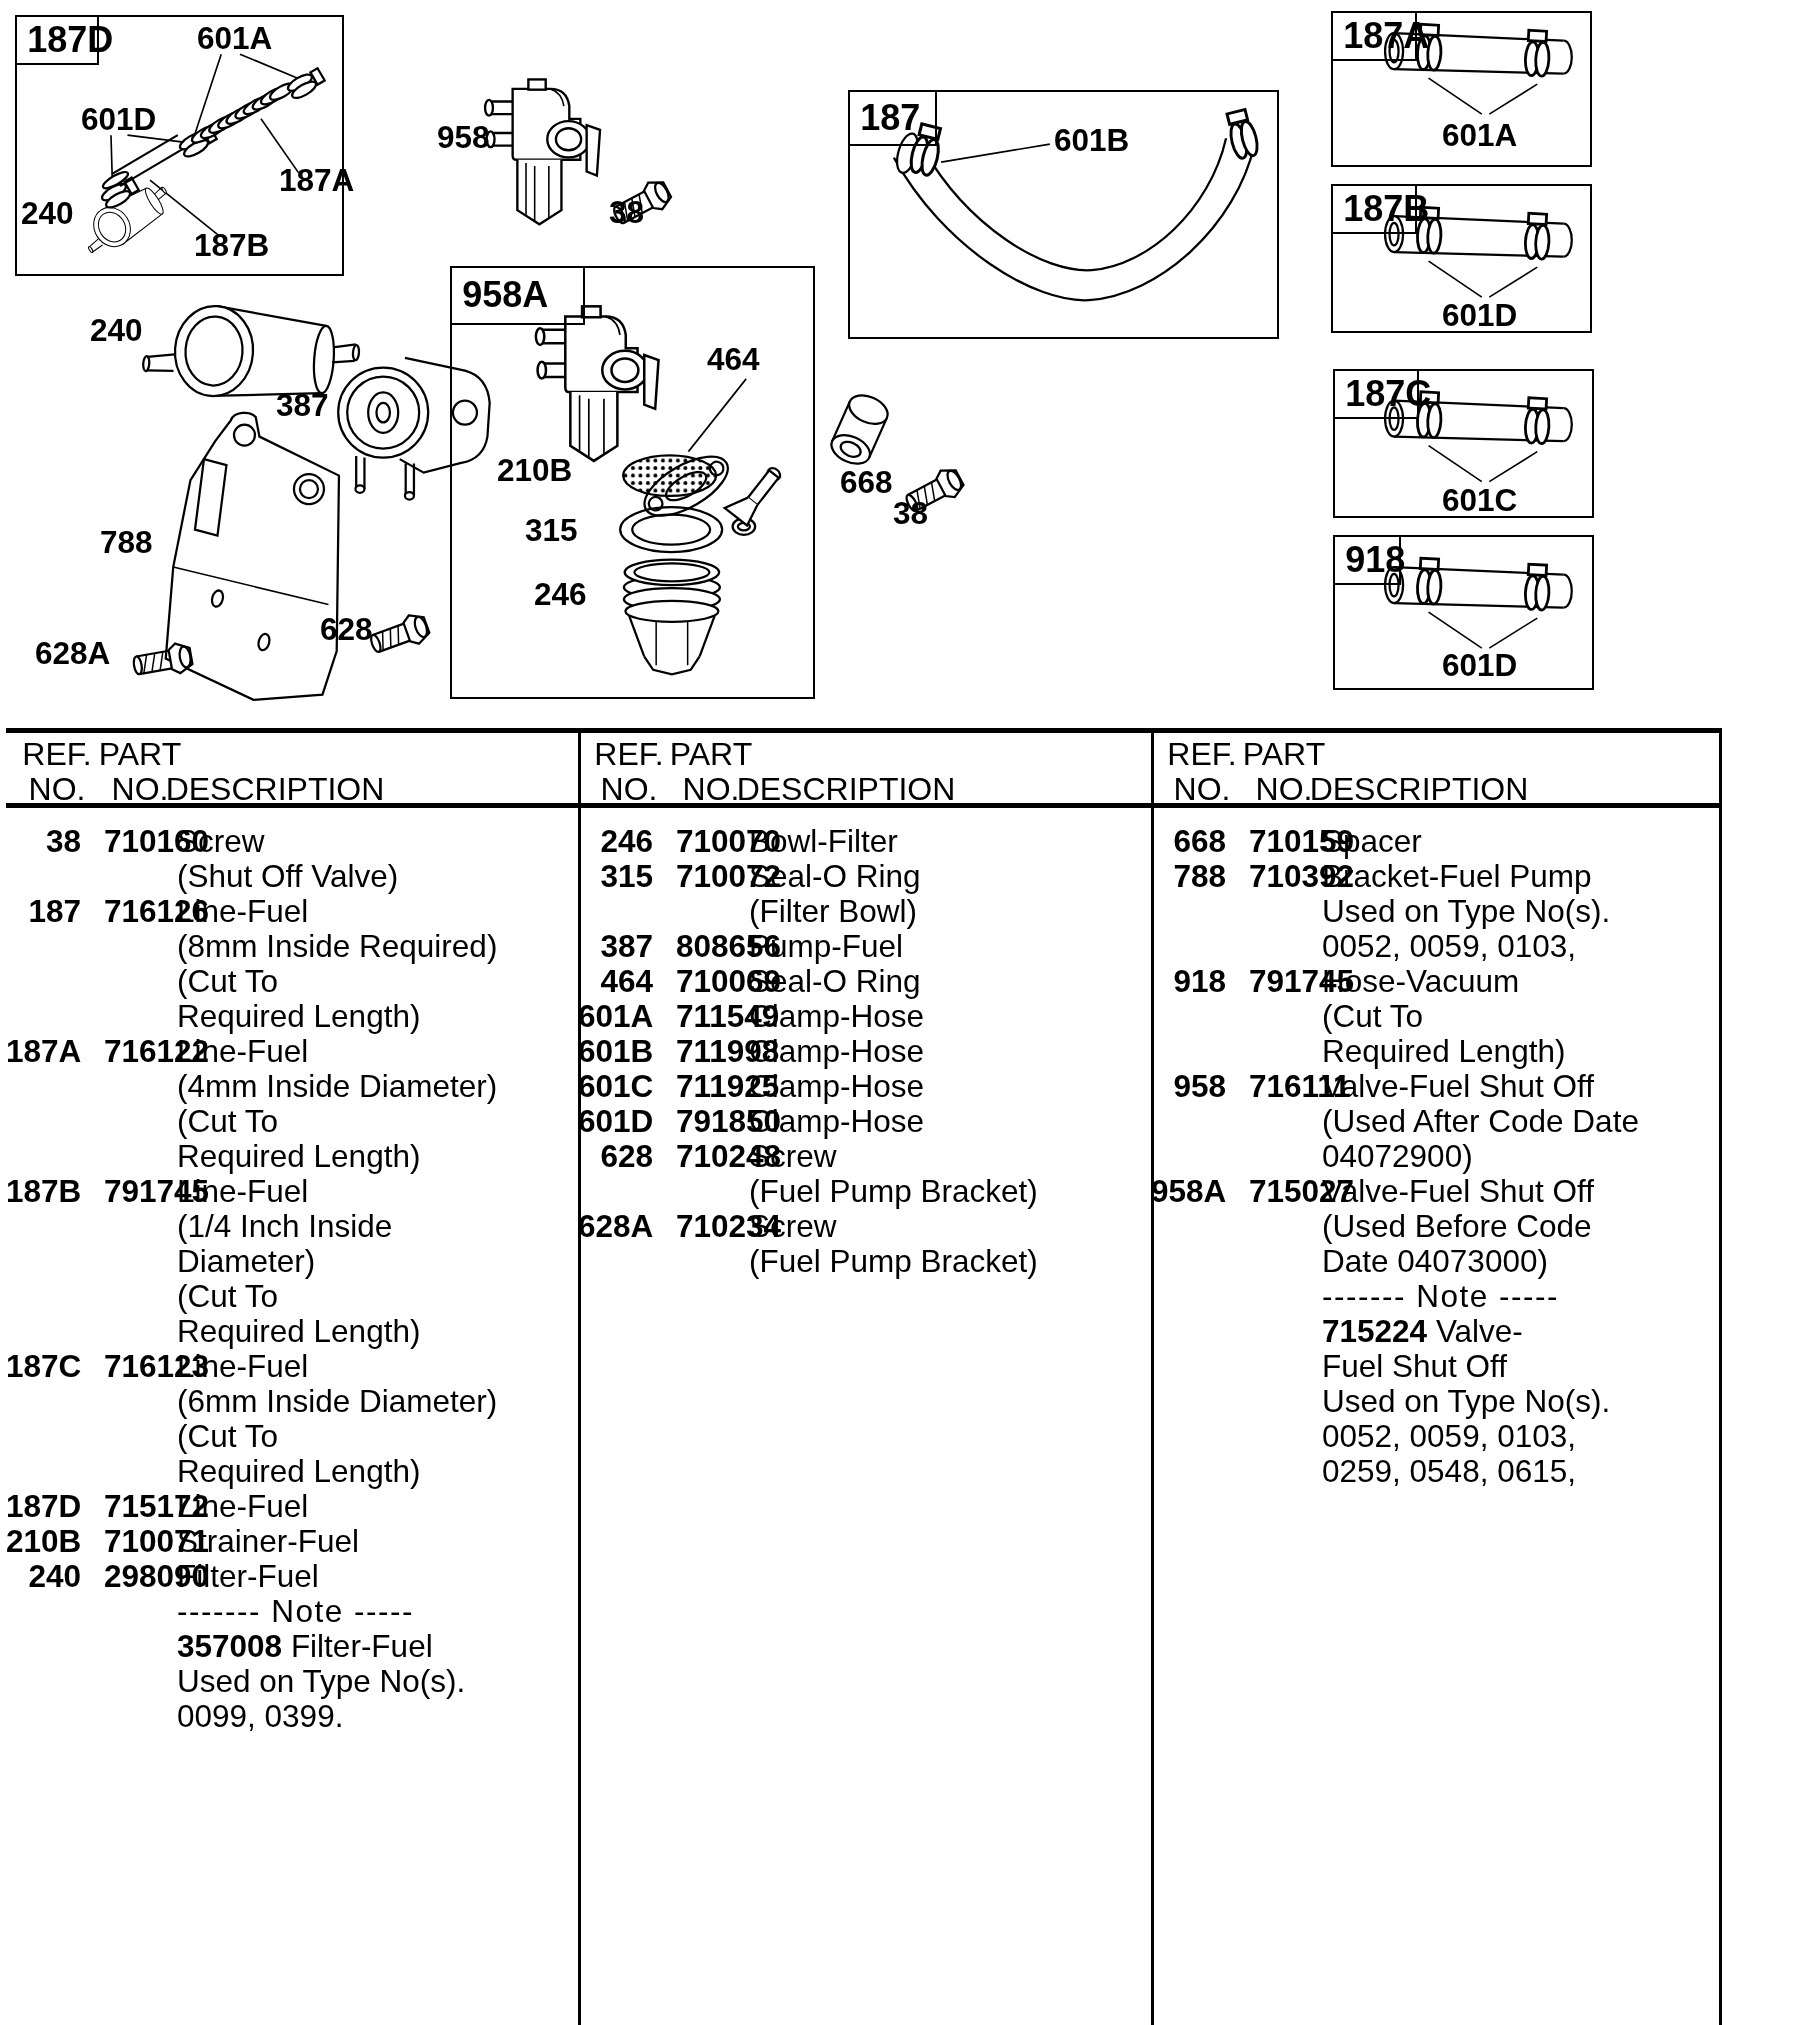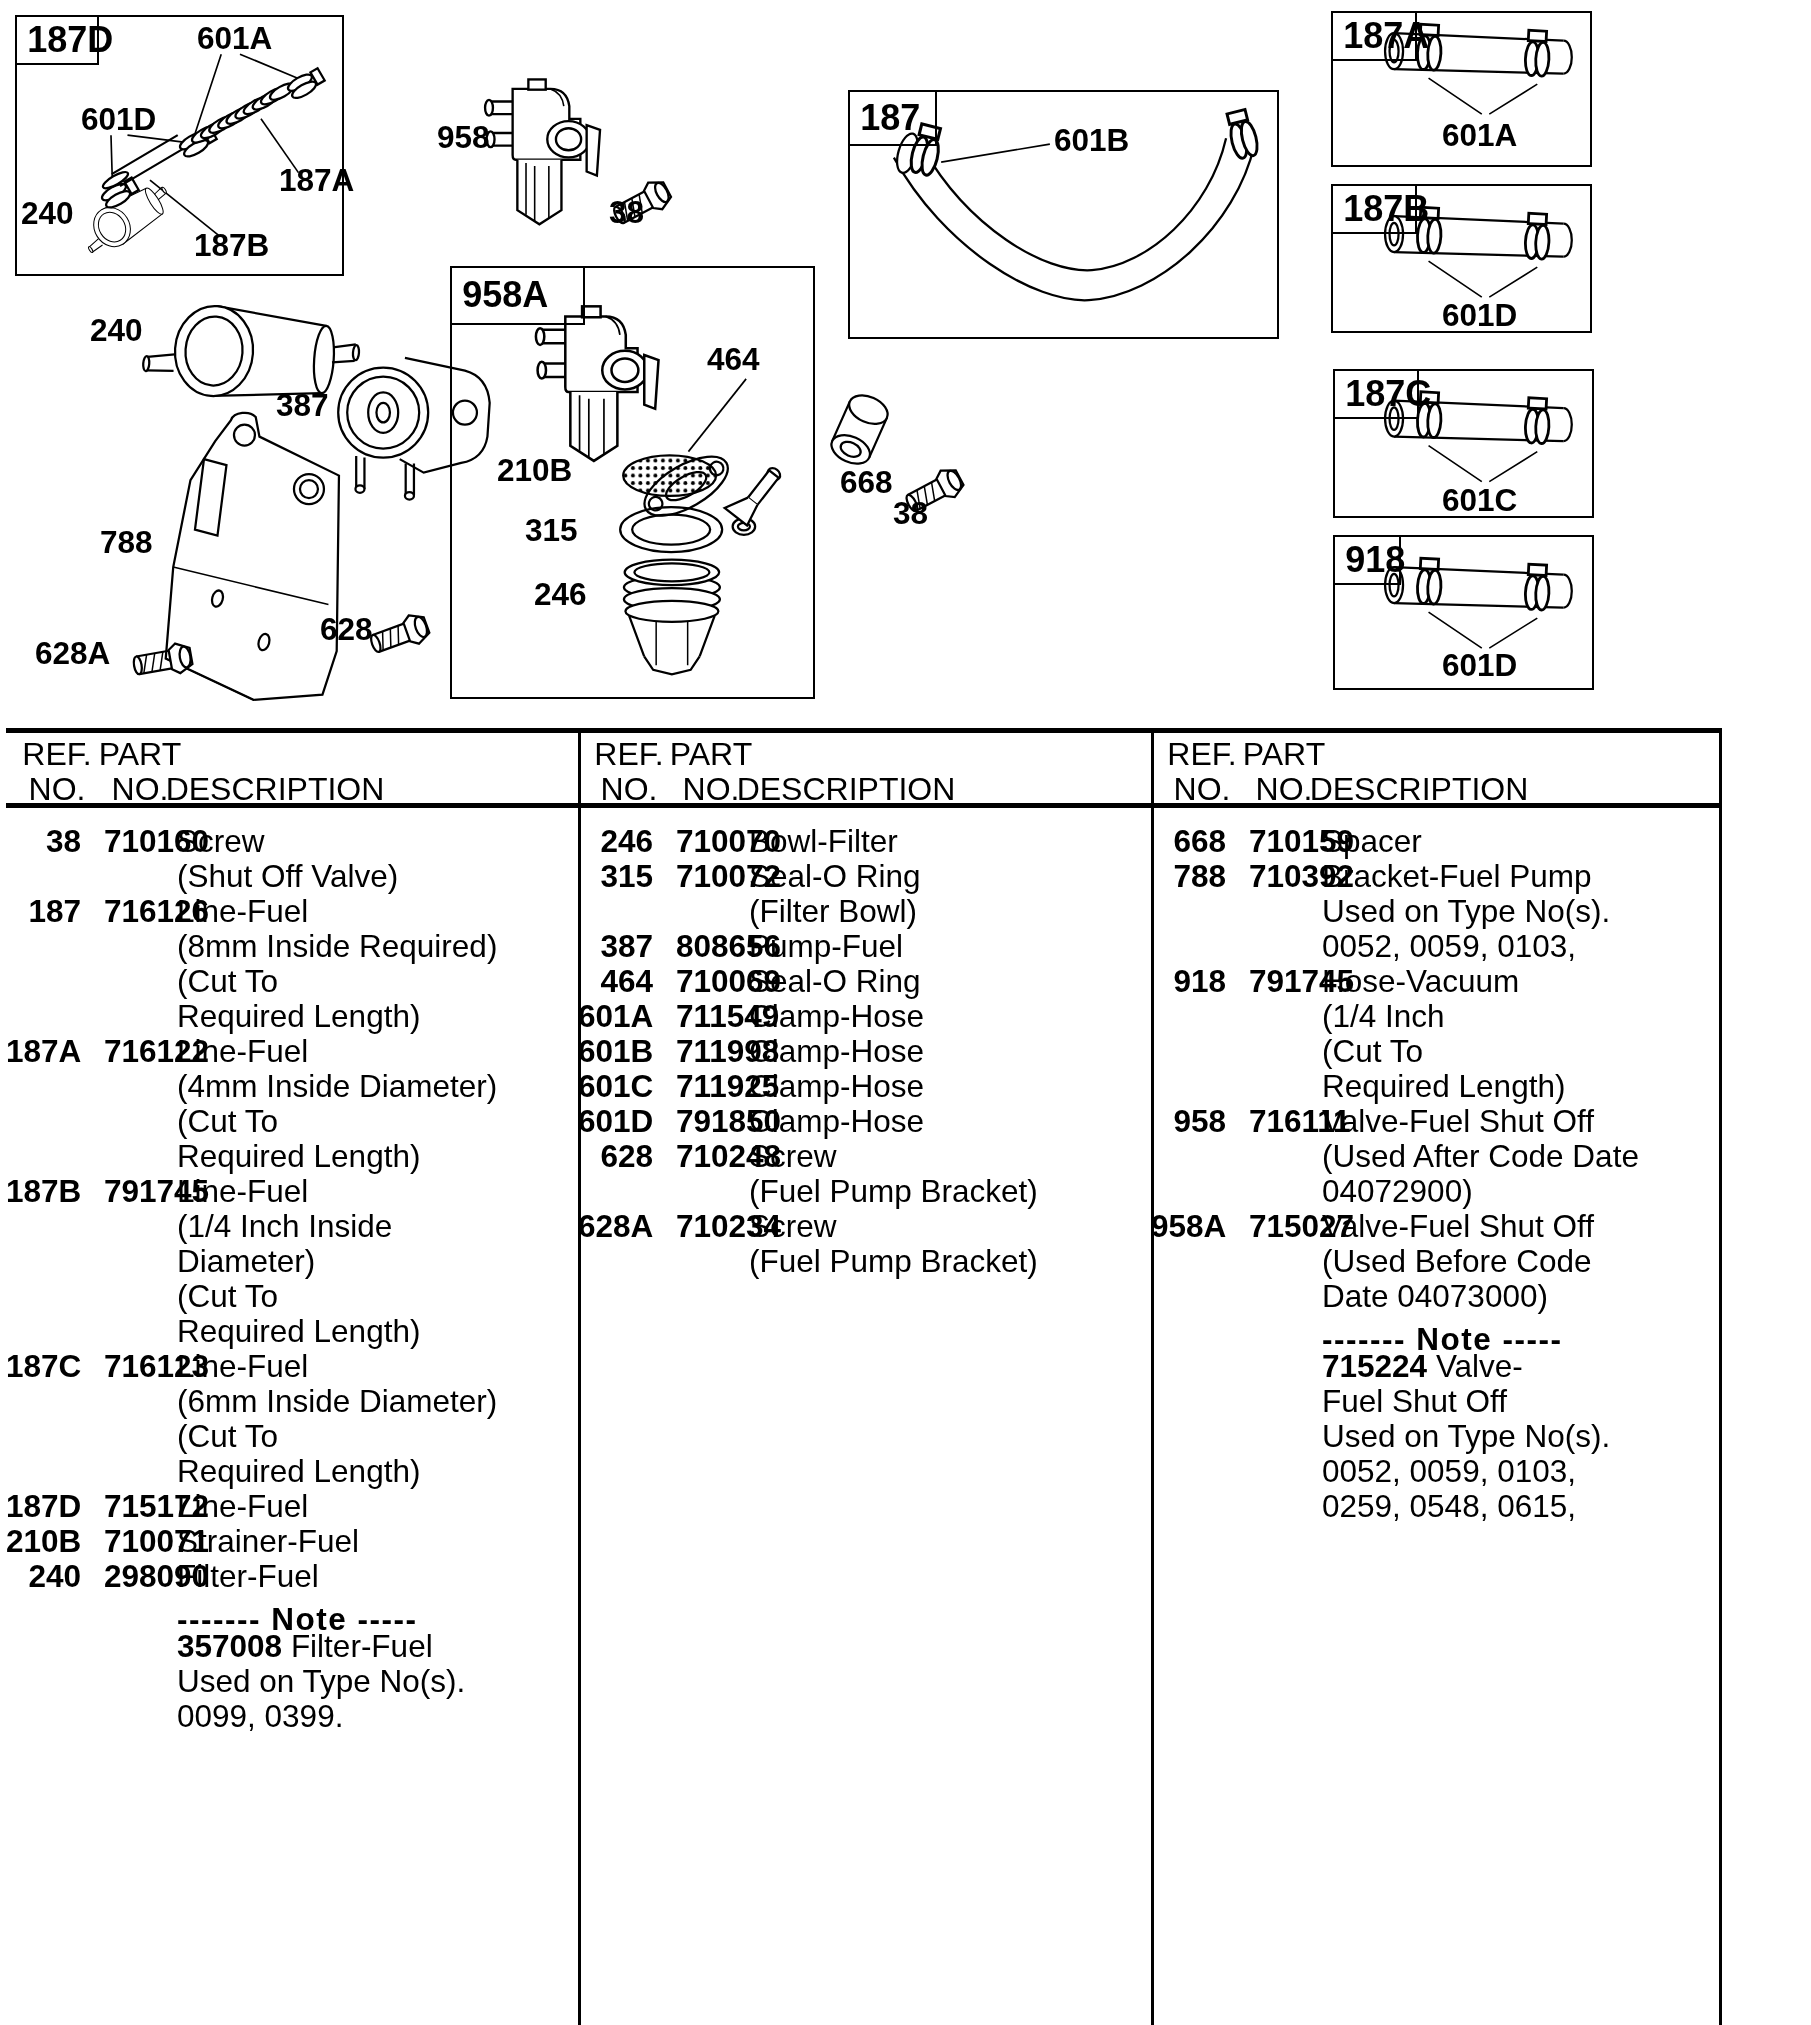--- a/index.html
+++ b/index.html
@@ -13,21 +13,21 @@
   
   .hline{position:absolute;background:#000;height:5.3px;}
   .vline{position:absolute;background:#000;width:3px;}
   .thead{position:absolute;font-size:32px;line-height:35px;text-align:center;}
   .tcol{position:absolute;width:572px;}
   .trow{position:relative;height:35px;font-size:31.5px;line-height:35px;white-space:nowrap;}
   .tref{position:absolute;left:0;width:75px;text-align:right;font-weight:bold;}
   .tpart{position:absolute;left:98px;font-weight:bold;}
   .tdesc{position:absolute;left:171px;}
   .tdesc b{font-weight:bold;}
-  .noteline .tdesc, .tdesc.noteline{font-weight:bold;letter-spacing:1.5px;margin-top:8px;}
+  .noteline .tdesc, .tdesc.noteline{font-weight:normal;letter-spacing:1.5px;}
   svg .s{stroke:#000;stroke-width:3;fill:none;}
   svg .sf{stroke:#000;stroke-width:3;fill:#fff;}
   svg .lead{stroke:#000;stroke-width:2.2;fill:none;}
   svg .thin{stroke:#000;stroke-width:2;fill:none;}
 </style>
 </head>
 <body>
 
 <div id="diagram">
 
@@ -569,25 +569,20 @@
         <span class="tdesc">0052, 0059, 0103,</span>
       </div>
       <div class="trow">
         <span class="tref">918</span>
         <span class="tpart">791745</span>
         <span class="tdesc">Hose-Vacuum</span>
       </div>
       <div class="trow">
         <span class="tref"></span>
         <span class="tpart"></span>
-        <span class="tdesc">(1/4 Inch</span>
-      </div>
-      <div class="trow">
-        <span class="tref"></span>
-        <span class="tpart"></span>
         <span class="tdesc">(Cut To</span>
       </div>
       <div class="trow">
         <span class="tref"></span>
         <span class="tpart"></span>
         <span class="tdesc">Required Length)</span>
       </div>
       <div class="trow">
         <span class="tref">958</span>
         <span class="tpart">716111</span>

